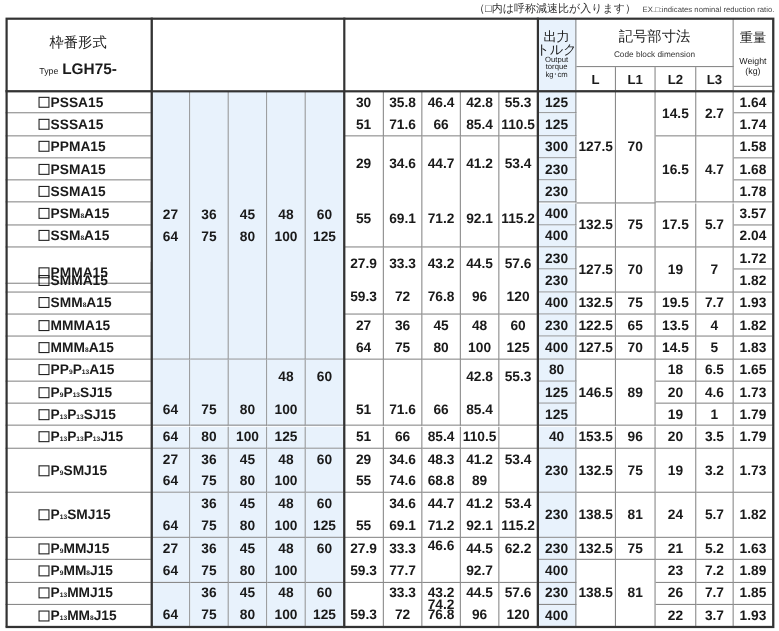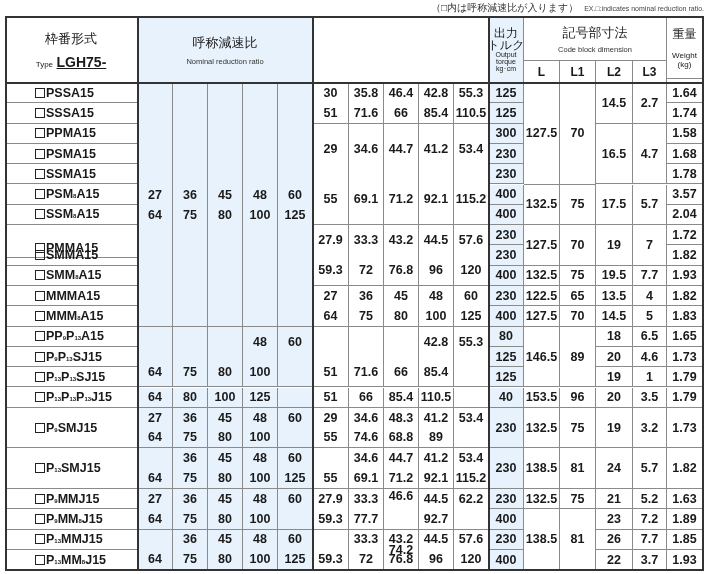--- a/index.html
+++ b/index.html
@@ -26,25 +26,21 @@
 <body>
 
 <div class="note">
   <span>（□内は呼称減速比が入ります）</span><span class="en">EX.□:indicates nominal reduction ratio.</span>
 </div>
 
 <div id="tbl">
 
   <div class="cell hdr" style="left:5px;top:17px;width:133px;height:66px;text-align:center;">
     <span class="jp">枠番形式</span>
-    <span style="margin-top:6px;"><span style="font-size:8px;">Type</span> <b style="font-size:14px;text-decoration:underline;">LGH75-</b></span>
-  </div>
-  <div class="cell hdr blue" style="left:138px;top:17px;width:175px;height:66px;">
-    <span class="jp">呼称減速比</span>
-    <span class="en">Nominal reduction ratio</span>
+    <span style="margin-top:6px;"><span style="font-size:8px;">Type</span> <b style="font-size:14px;">LGH75-</b></span>
   </div>
   <div class="cell hdr blue" style="left:489px;top:17px;width:35px;height:66px;line-height:1;">
     <span style="font-size:12px;">出力</span>
     <span style="font-size:12px;">トルク</span>
     <span style="font-size:7px;">Output</span>
     <span style="font-size:7px;">torque</span>
     <span style="font-size:7px;">kg･cm</span>
   </div>
   <div class="cell hdr" style="left:524px;top:17px;width:143px;height:44px;">
     <span class="jp">記号部寸法</span>

